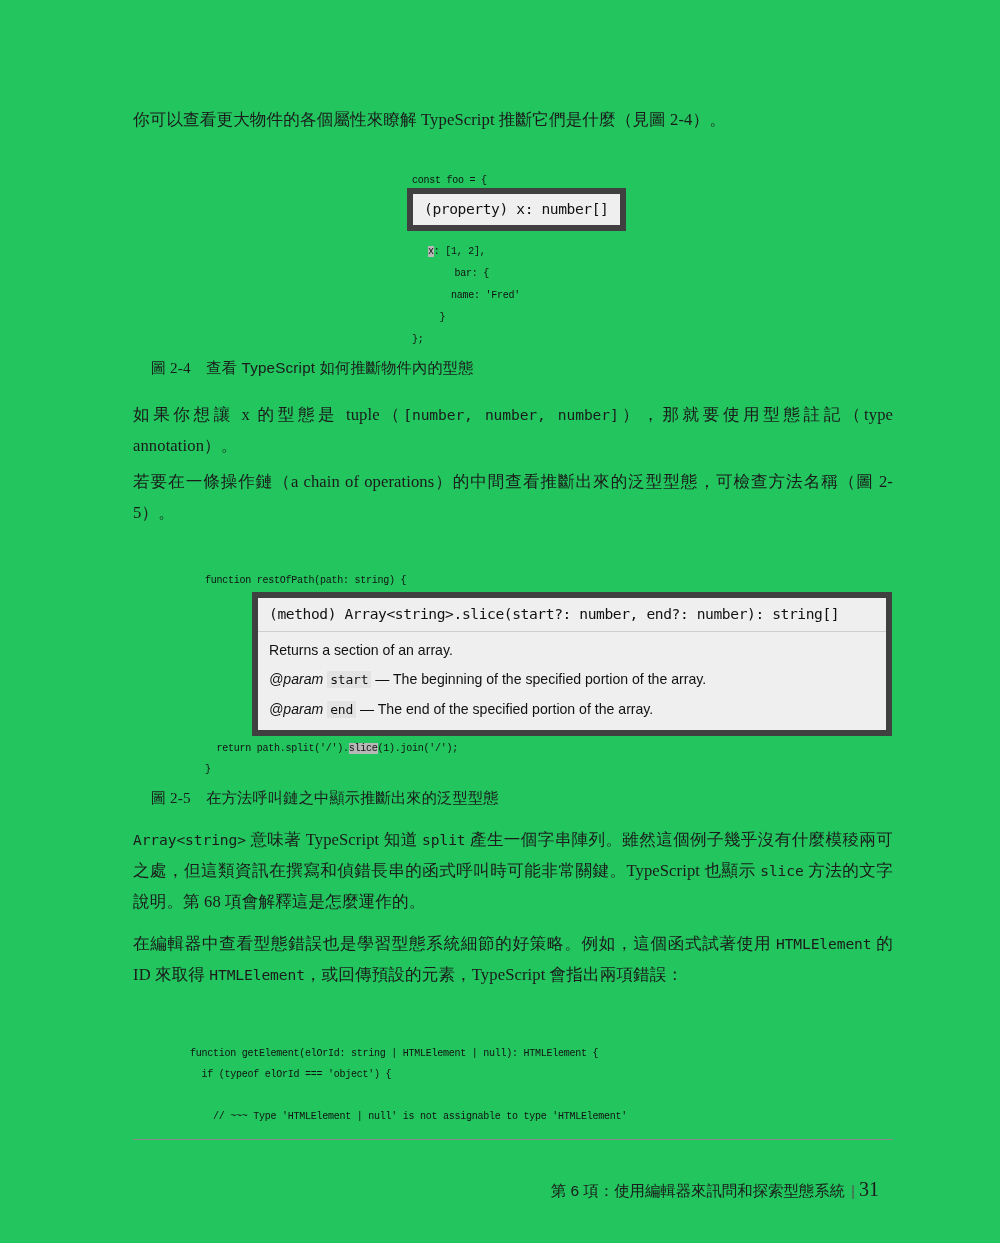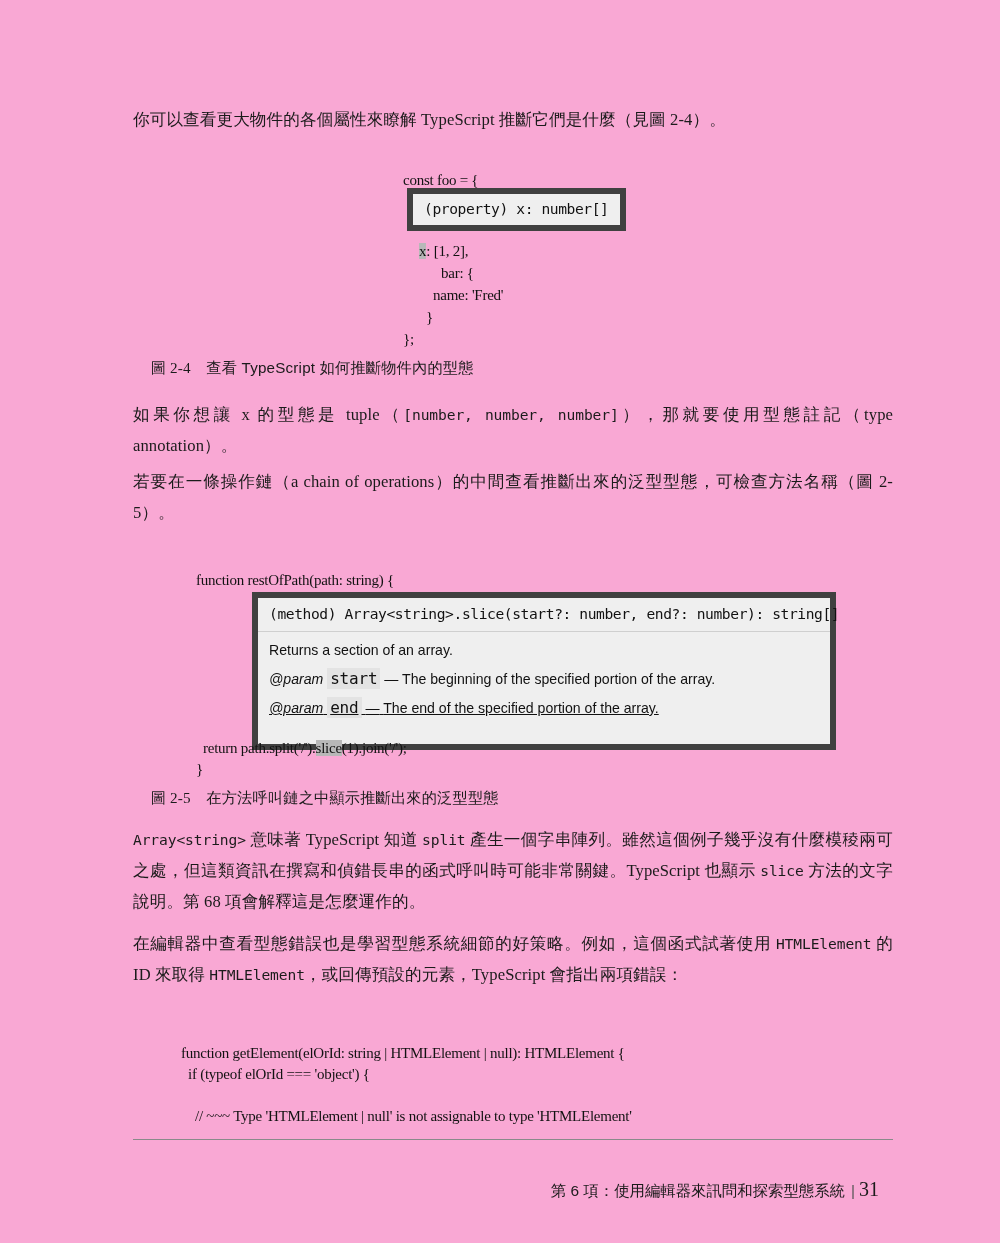--- a/index.html
+++ b/index.html
@@ -4,21 +4,21 @@
 <style>
   html, body {
     margin: 0;
     padding: 0;
     background: #ffffff;
   }
   .page {
     position: relative;
     width: 1000px;
     height: 1243px;
-    background: #f9a8d4;
+    background: #22c55e;
     overflow: hidden;
     font-family: "Liberation Serif", "DejaVu Serif", serif;
     color: #1a1a1a;
   }
 
   
   .para {
     position: absolute;
     left: 133px;
     width: 760px;
@@ -43,22 +43,22 @@
     font-size: 15.2px;
     color: #1b1b1b;
     white-space: pre;
     letter-spacing: 0.2px;
   }
   .caption .cap-num { font-family: "Liberation Serif", "DejaVu Serif", serif; }
 
   
   .code {
     position: absolute;
-    font-family: Liberation Serif, serif;
-    font-size: 15px;
+    font-family: Liberation Mono, monospace;
+    font-size: 10px;
     line-height: 21.5px;
     color: #121212;
     white-space: pre;
     letter-spacing: -0.25px;
   }
 
   
   .tooltip {
     position: absolute;
     background: #efefef;
@@ -80,28 +80,28 @@
     border-bottom: 1px solid #cfcfcf;
   }
   .tooltip-big .body-row {
     padding: 9px 11px 2px 11px;
     font-family: "Liberation Sans", "DejaVu Sans", sans-serif;
     font-size: 14.1px;
     color: #111111;
     line-height: 18px;
     white-space: nowrap;
   }
-  .tooltip-big .body-row:last-child { padding-bottom: 27px; text-decoration: underline; }
+  .tooltip-big .body-row:last-child { padding-bottom: 11px; }
   .tooltip-big .pname {
     font-style: italic;
     font-family: "Liberation Sans", "DejaVu Sans", sans-serif;
   }
   .tooltip-big .pcode {
     font-family: "DejaVu Sans Mono", "Liberation Mono", monospace;
-    font-size: 16px;
+    font-size: 13px;
     background: #e3e3e3;
     padding: 1px 3px;
     letter-spacing: -0.2px;
   }
 
   
   .sel {
     background: #b8b8b8;
     color: #111111;
   }
@@ -174,21 +174,21 @@
   </div>
 
   <div class="para" style="top:466px;">
     <span>若要在一條操作鏈（a chain of operations）的中間查看推斷出來的泛型型態，可檢查方法名稱（圖 2-5）。</span>
   </div>
 
   <div class="code" style="top:548px; left:182px;">
     <span>function restOfPath(path: string) {</span>
   </div>
 
-  <div class="tooltip tooltip-big" style="top:592px; left:252px; width:584px;">
+  <div class="tooltip tooltip-big" style="top:592px; left:252px; width:640px;">
     <div class="sig-row">
       <span class="tooltip-sig">(method) Array&lt;string&gt;.slice(start?: number, end?: number): string[]</span>
     </div>
     <div class="body-row">
       <span>Returns a section of an array.</span>
     </div>
     <div class="body-row">
       <span class="pname">@param</span>
       <span class="pcode">start</span>
       <span>—</span>

